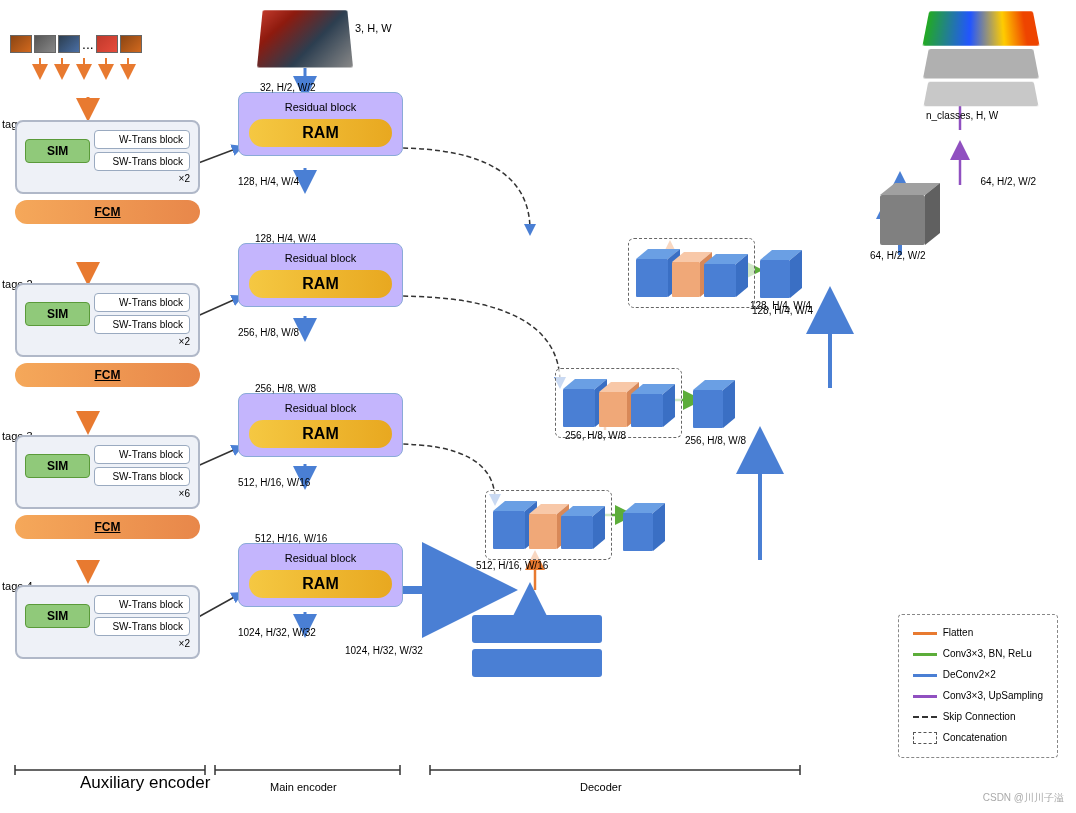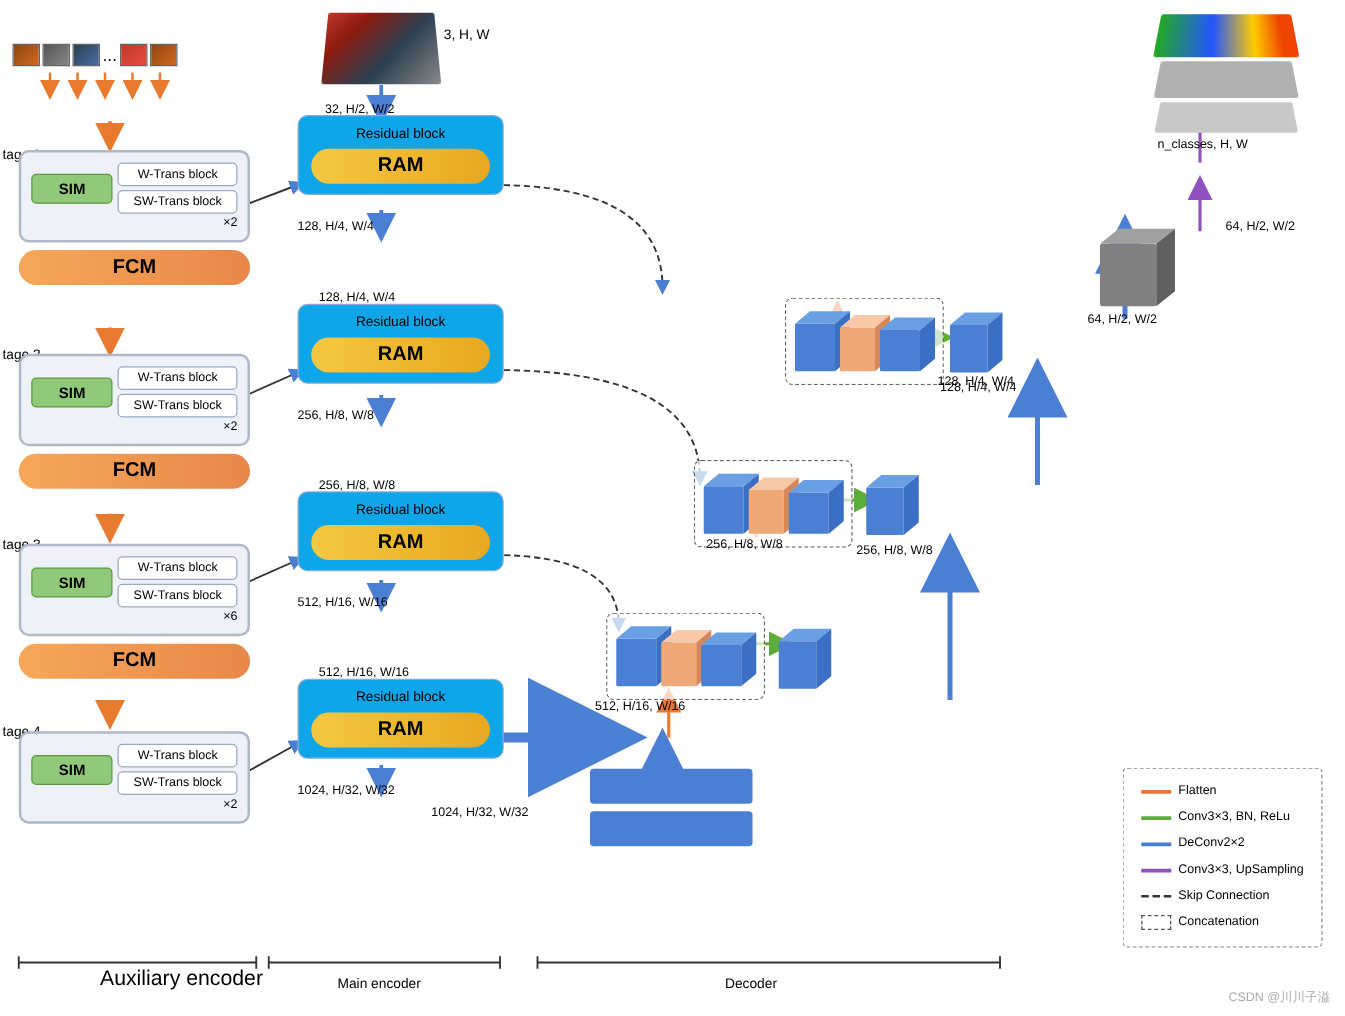--- a/index.html
+++ b/index.html
@@ -62,42 +62,43 @@
       gap: 3px;
       flex: 1;
     }
 
     .trans-box {
       background: #fff;
       border: 1px solid #9aaac0;
       border-radius: 4px;
       padding: 3px 6px;
       font-size: 10px;
-      text-align: center;
+      text-align: right;
     }
 
     .repeat-label {
       text-align: right;
       font-size: 10px;
       margin-top: 2px;
     }
 
     .fcm-box {
       background: linear-gradient(to right, #f5a85a, #e8874a);
       border-radius: 20px;
       text-align: center;
       padding: 5px;
       margin-top: 6px;
-      font-size: 16px;
+      font-size: 12px;
       font-weight: bold;
       color: #000;
+      text-decoration: underline;
     }
 
     .res-ram-block {
-      background: #0ea5e9;
+      background: #c4b5fd;
       border: 1px solid #8aaad8;
       border-radius: 8px;
       padding: 8px 10px;
       margin-bottom: 20px;
     }
 
     .res-label {
       font-size: 11px;
       text-align: center;
       margin-bottom: 6px;

